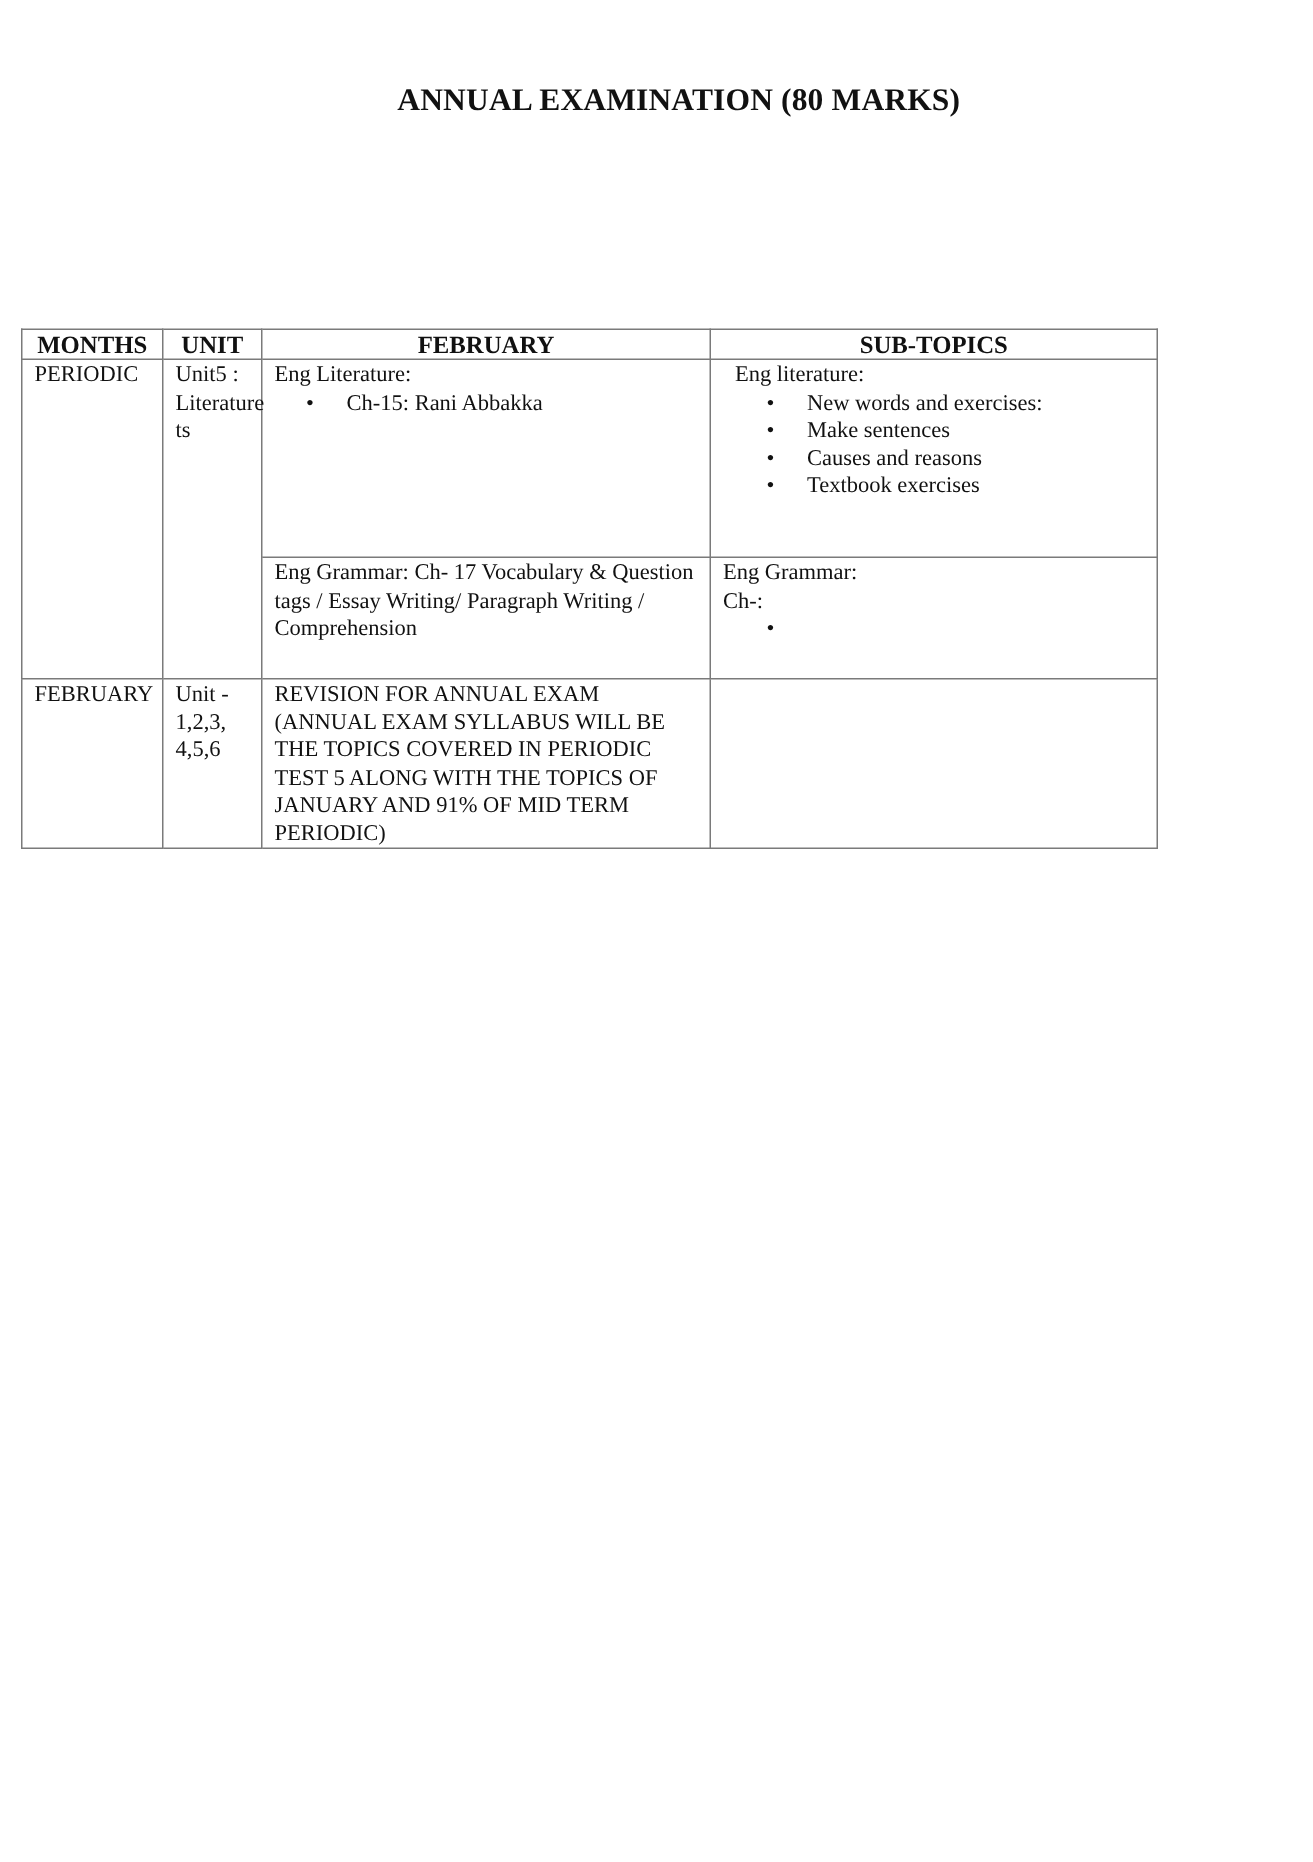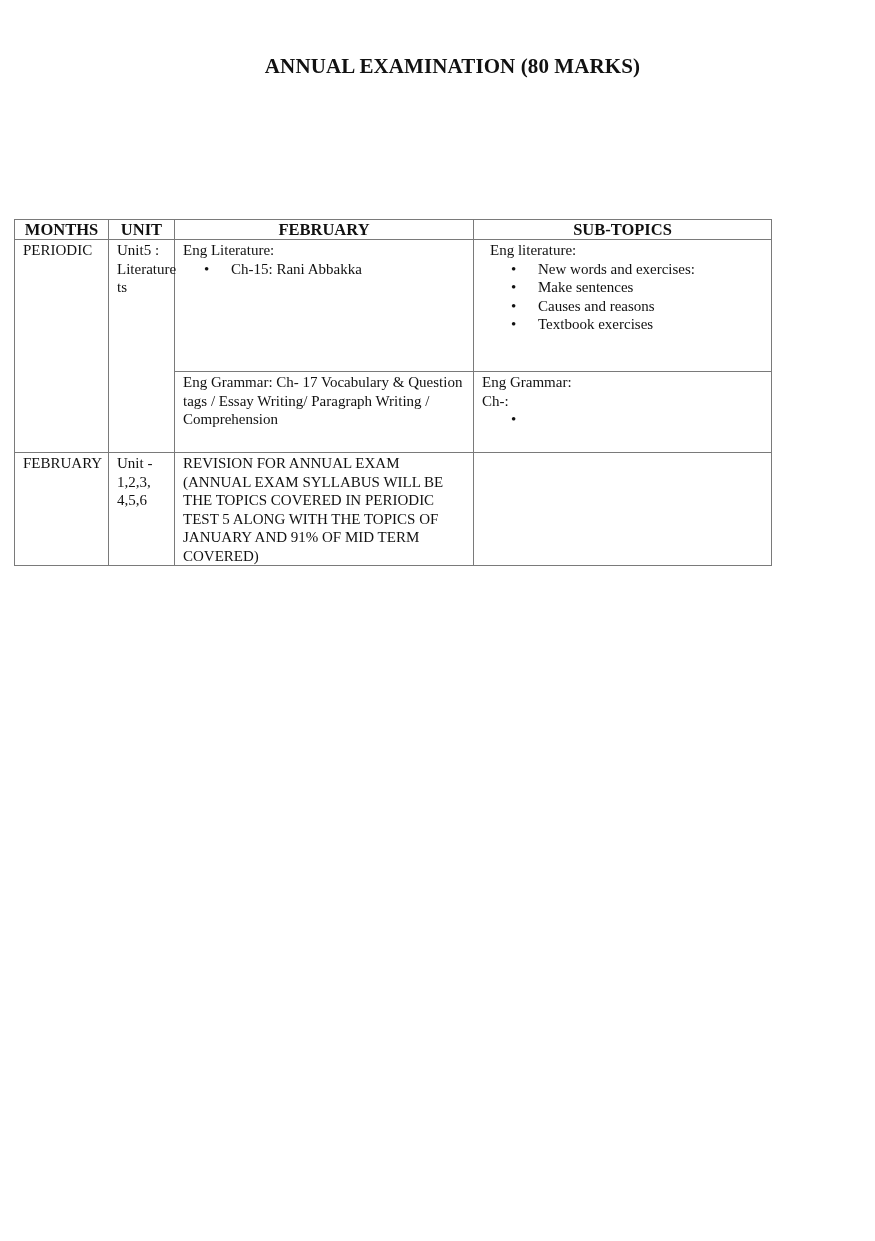--- a/index.html
+++ b/index.html
@@ -85,18 +85,18 @@
       <div>Unit -</div>
       <div>1,2,3,</div>
       <div>4,5,6</div>
     </td>
     <td>
       <div>REVISION FOR ANNUAL EXAM</div>
       <div>(ANNUAL EXAM SYLLABUS WILL BE</div>
       <div>THE TOPICS COVERED IN  PERIODIC</div>
       <div>TEST 5 ALONG WITH THE TOPICS OF</div>
       <div>JANUARY AND 91% OF MID TERM</div>
-      <div>COVERED)</div>
+      <div>PERIODIC)</div>
     </td>
     <td></td>
   </tr>
 </tbody>
   </table>
 
 </body></html>

